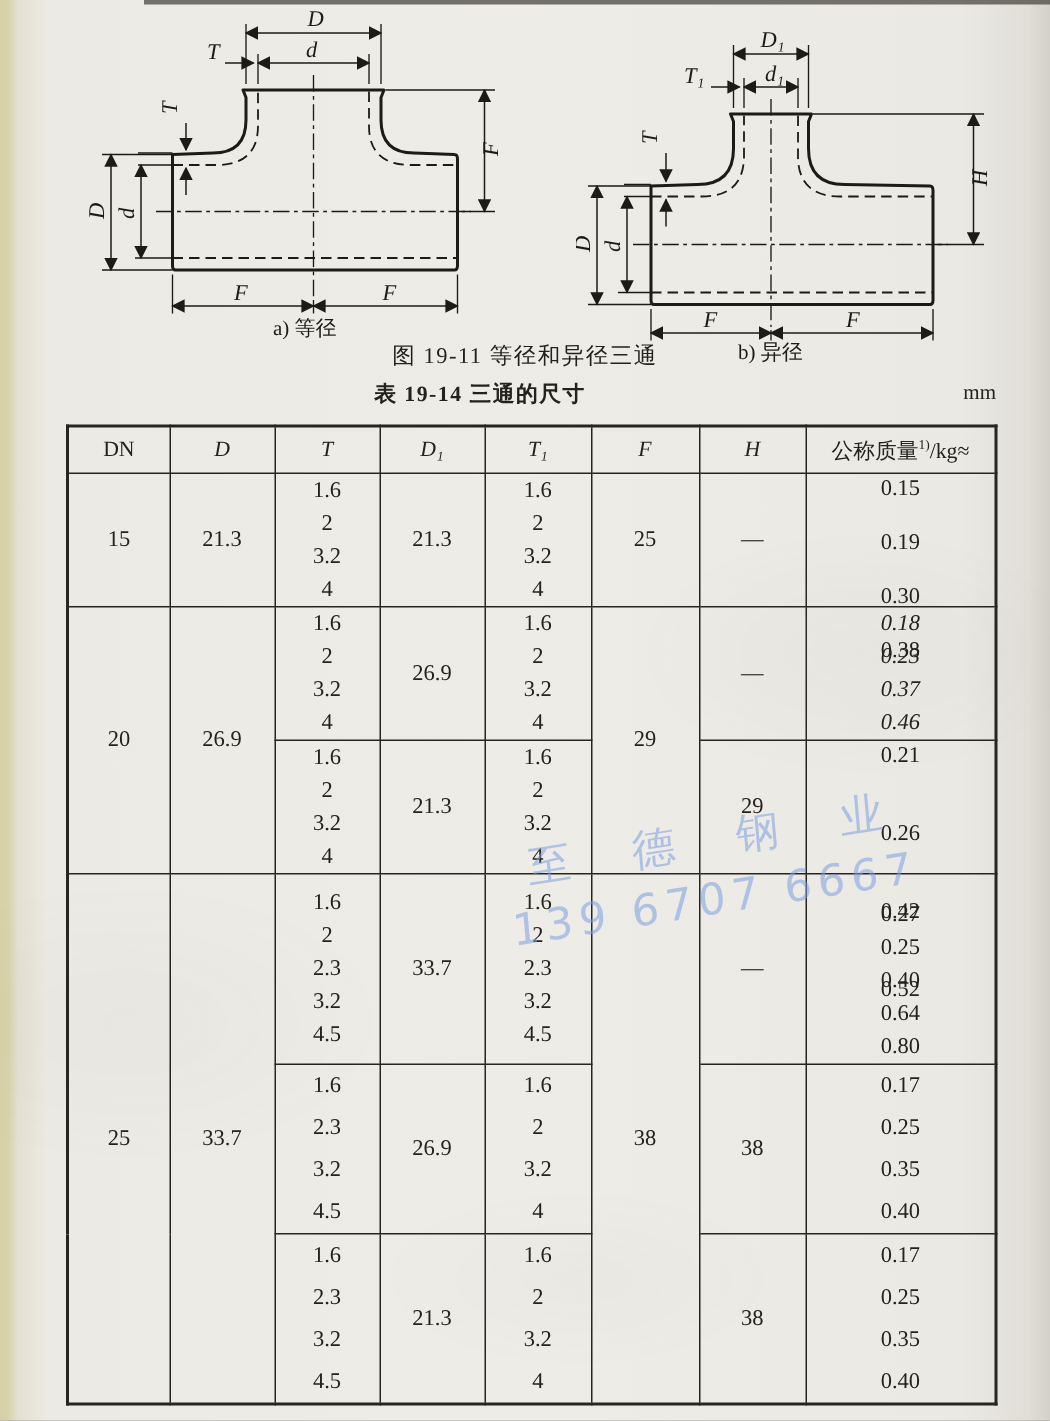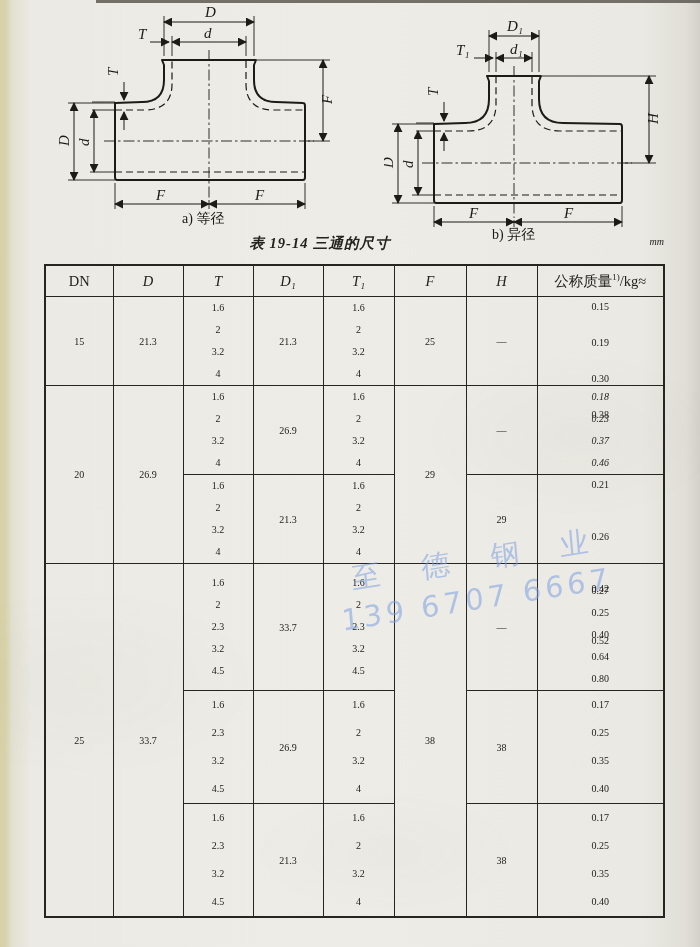--- a/index.html
+++ b/index.html
@@ -21,28 +21,28 @@
   svg text{font-family:"Liberation Serif","DejaVu Serif",serif;fill:#1c1b17;}
   .dimlb{font-size:15px;font-style:italic;}
   .figlb{font-size:14px;font-style:normal;}
   .outline{fill:none;stroke:#1c1b17;stroke-width:2;stroke-linejoin:round;}
   .inner{fill:none;stroke:#1c1b17;stroke-width:1.2;stroke-dasharray:7 4;}
   .cl{fill:none;stroke:#1c1b17;stroke-width:.9;stroke-dasharray:11 3 2.5 3;}
   .dim{fill:none;stroke:#1c1b17;stroke-width:1;}
   .ext{fill:none;stroke:#1c1b17;stroke-width:.9;}
   
   #fig-caption{margin-top:0;text-align:center;font-size:15px;letter-spacing:1px;}
-  #table-title-row{position:relative;margin-top:6px;height:22px;font-style:italic;}
+  #table-title-row{position:relative;margin-top:6px;height:22px;}
   #table-title{position:absolute;left:0;right:60px;text-align:center;font-weight:bold;font-size:14.5px;letter-spacing:1px;}
-  #unit-label{position:absolute;right:36px;top:2px;font-size:10px;}
+  #unit-label{position:absolute;right:36px;top:2px;font-size:14px;}
   
   #tee-table{border-collapse:collapse;table-layout:fixed;width:619px;margin:8px 0 0 44px;
     background:transparent;}
   #tee-table td,#tee-table th{border:1.5px solid #26251f;vertical-align:middle;
-    text-align:center;padding:0;font-size:10px;}
+    text-align:center;padding:0;font-size:15px;}
   #tee-table{border:2.4px solid #26251f;}
   #tee-table th{height:30px;font-weight:normal;font-size:14.5px;}
   th.sym{font-style:italic;}
   th.mass-th{font-size:13.5px;}
   th.mass-th sup{font-size:9px;}
   .stack{display:flex;flex-direction:column;justify-content:space-around;}
   .stack div{line-height:20px;}
   
   #watermark{position:absolute;left:352px;top:540px;width:250px;color:#7fa0e2;opacity:.55;
     transform:rotate(-9deg) skewX(-4deg);font-family:"DejaVu Sans",sans-serif;pointer-events:none;}
@@ -148,20 +148,21 @@
 
       <path class="ext" d="M50,188 V209 M130,202 V209 M238,188 V209"></path>
       <path class="dim" d="M50,204 H130" marker-start="url(#ah)" marker-end="url(#ah)"></path>
       <path class="dim" d="M130,204 H238" marker-start="url(#ah)" marker-end="url(#ah)"></path>
       <text class="dimlb" x="85" y="200">F</text>
       <text class="dimlb" x="180" y="200">F</text>
       <text class="figlb" x="108" y="221">b) 异径</text>
     </svg>
   </div>
 
+  <div id="fig-caption">图 19-11  等径和异径三通</div>
 
   <div id="table-title-row">
     <div id="table-title">表 19-14  三通的尺寸</div>
     <div id="unit-label">mm</div>
   </div>
 
   <table id="tee-table">
     <colgroup>
       <col style="width:68px">
         <col style="width:70px">

